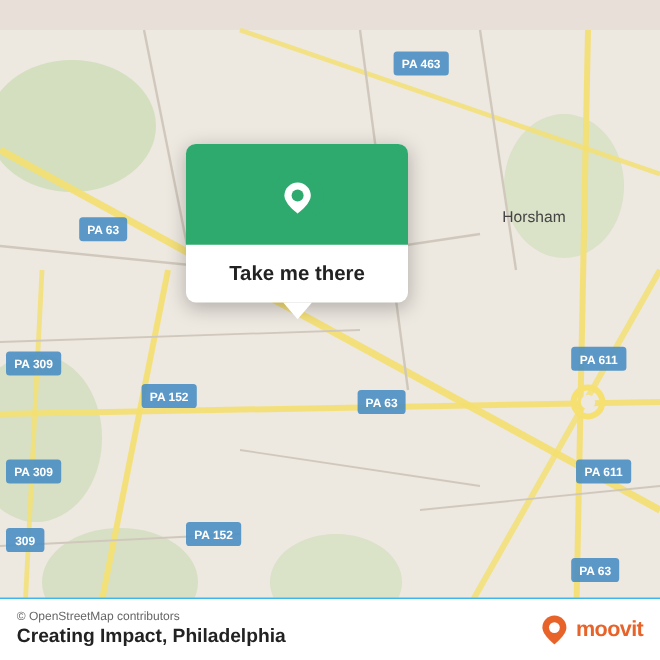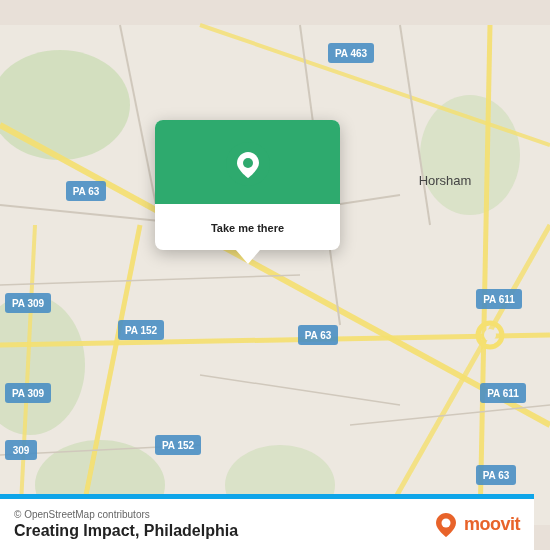--- a/index.html
+++ b/index.html
@@ -57,21 +57,21 @@
       width: 44px;
       height: 44px;
     }
 
     .popup-card-bottom {
       padding: 14px 20px;
       text-align: center;
     }
 
     .popup-card-bottom span {
-      font-size: 11px;
+      font-size: 17px;
       font-weight: 600;
       color: #222;
       white-space: nowrap;
     }
 
     
     .popup-triangle {
       position: absolute;
       bottom: -14px;
       left: 50%;
@@ -81,23 +81,23 @@
       border-left: 12px solid transparent;
       border-right: 12px solid transparent;
       border-top: 14px solid white;
     }
 
     
     .bottom-bar {
       position: absolute;
       bottom: 0;
       left: 0;
-      right: 16px;
+      right: 0;
       background: white;
-      border-top: 5px solid #0ea5e9;
+      border-top: 1px solid #0ea5e9;
       padding: 10px 14px;
       display: flex;
       align-items: center;
       justify-content: space-between;
     }
 
     .bottom-bar-left {
       display: flex;
       flex-direction: column;
     }

